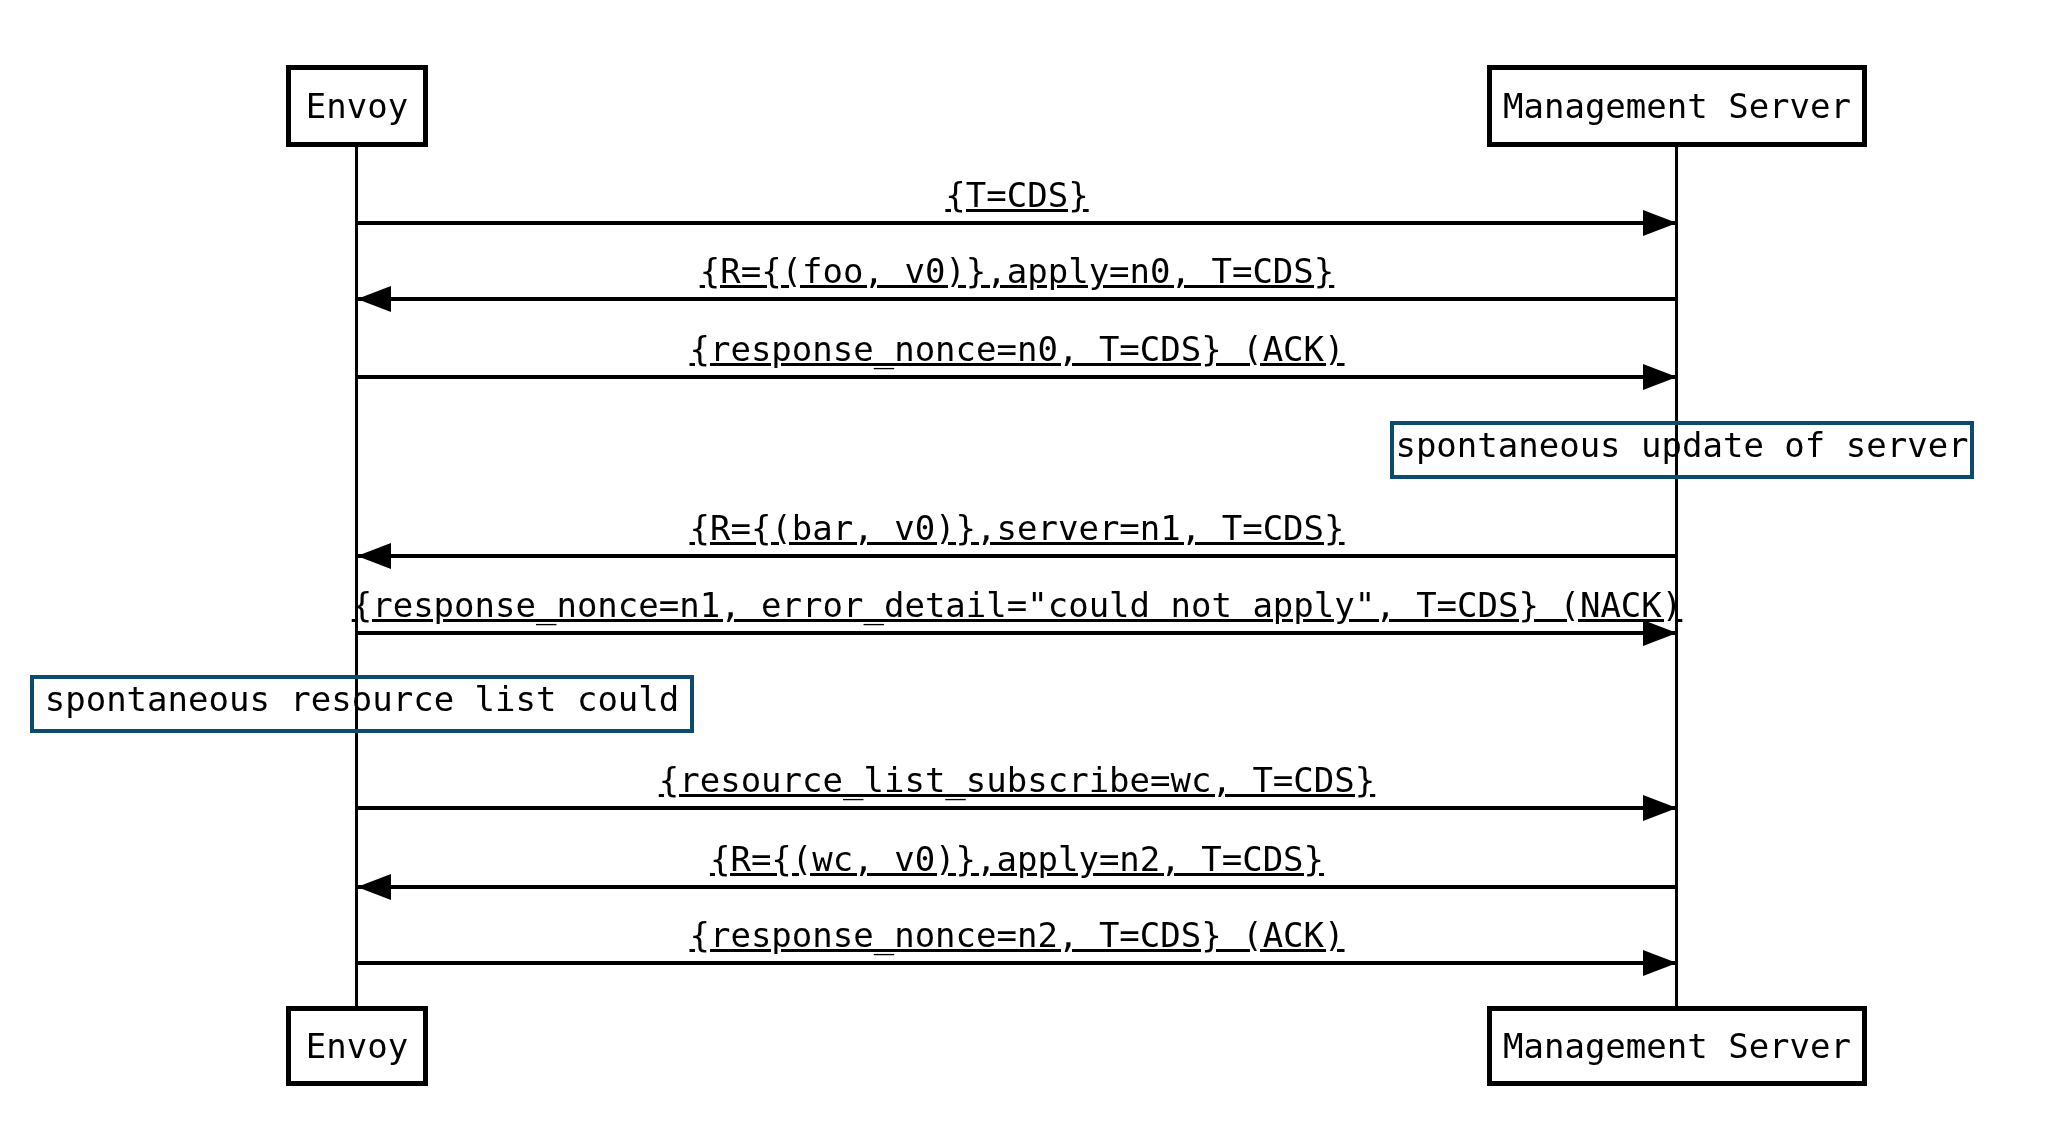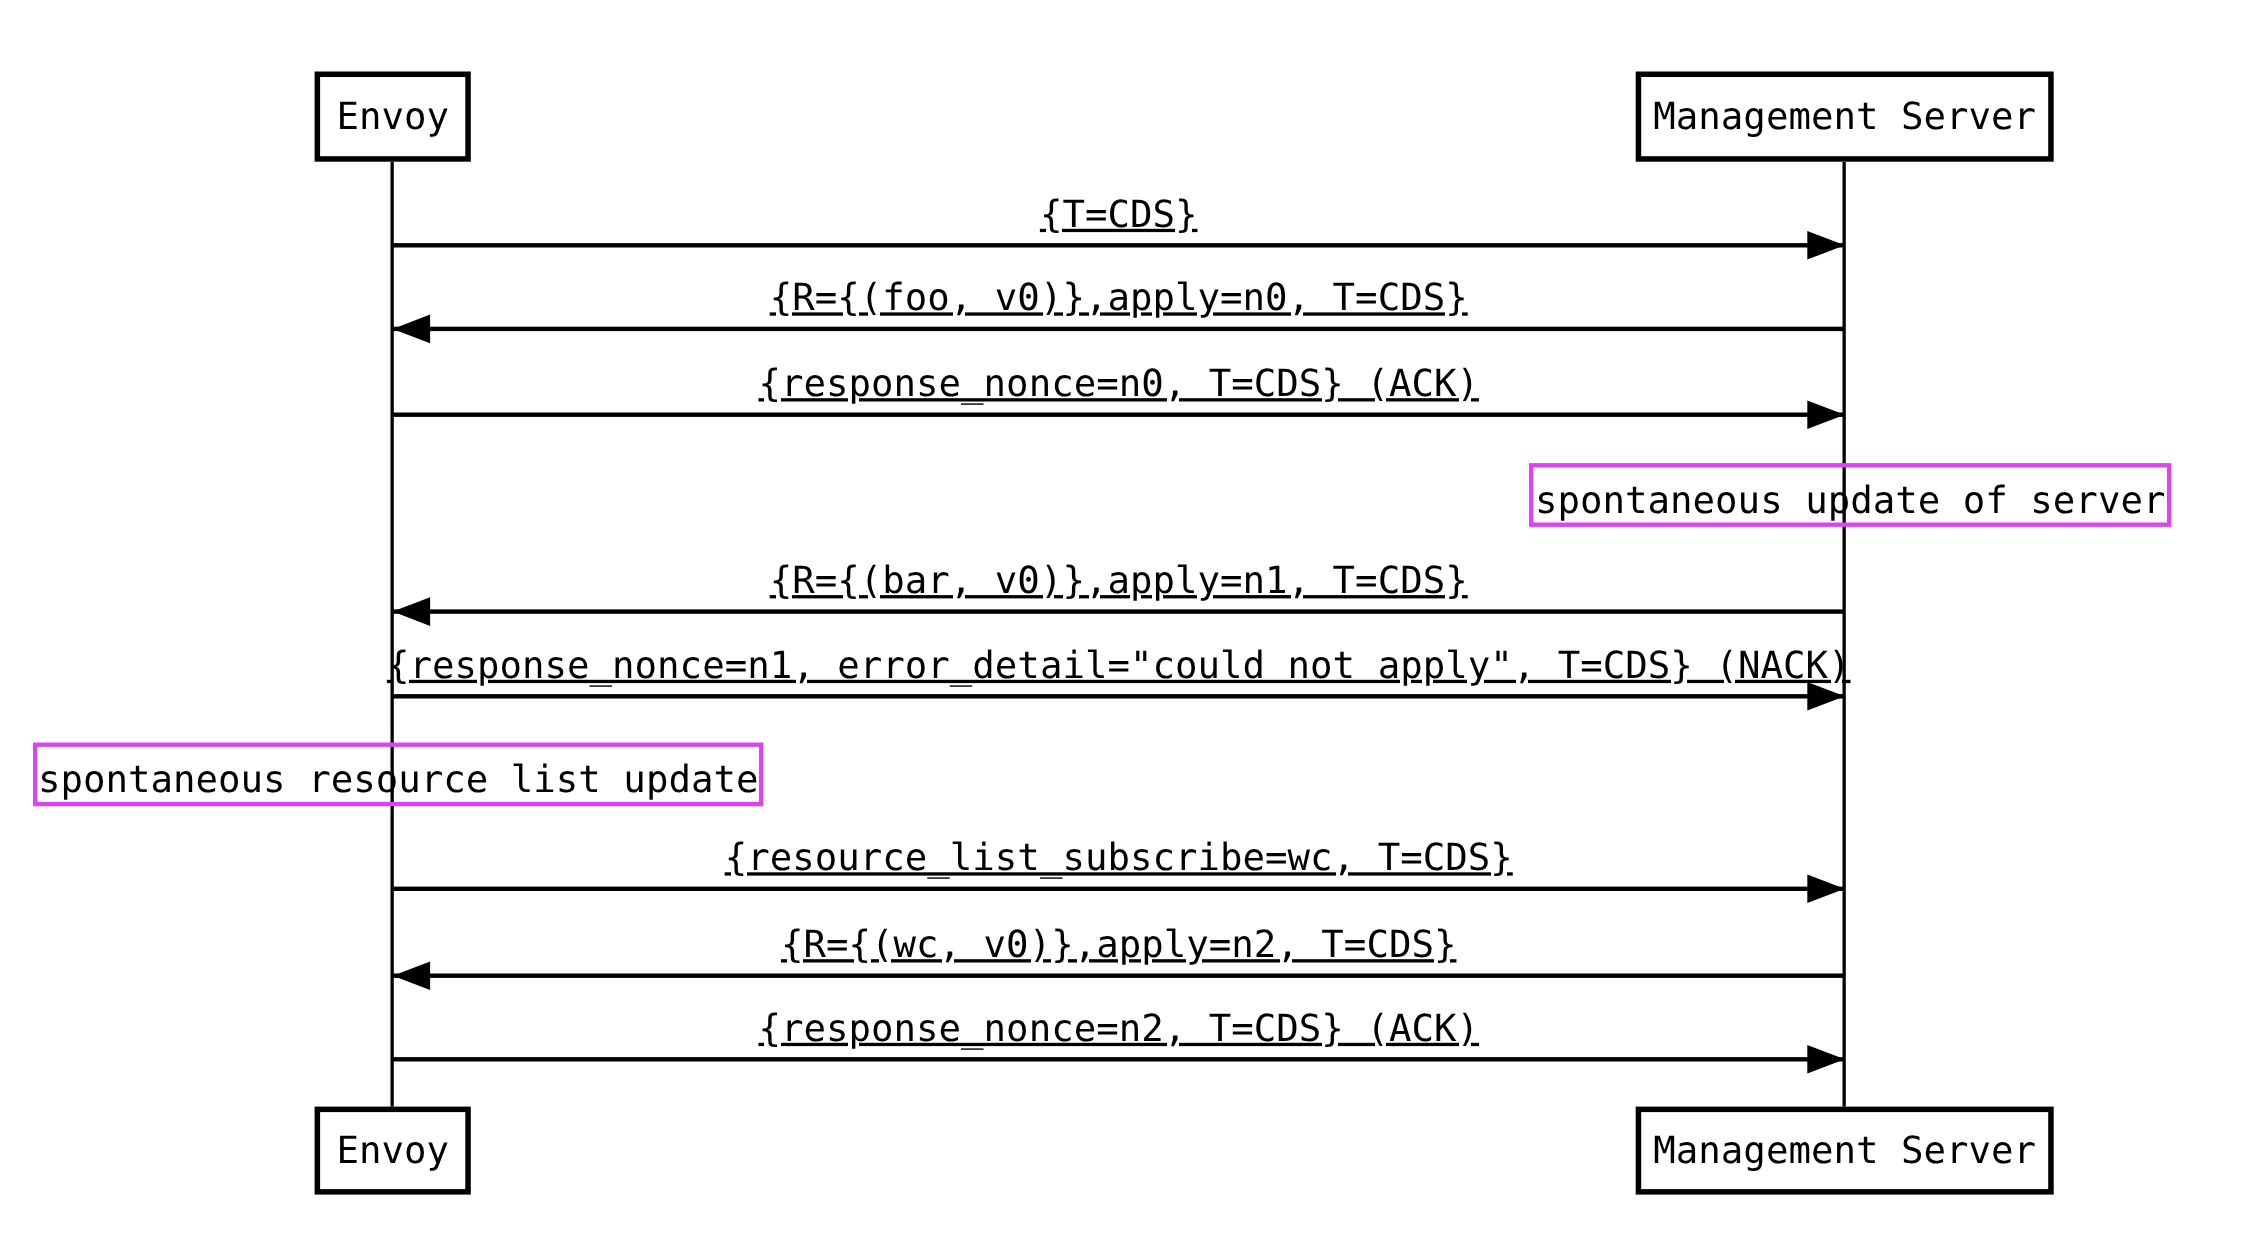--- a/index.html
+++ b/index.html
@@ -69,24 +69,24 @@
   }
   .arrowhead.left {
     left: 0;
     border-right: 34px solid #000000;
     border-top: 13px solid transparent;
     border-bottom: 13px solid transparent;
   }
   .note-box {
     position: absolute;
     box-sizing: border-box;
-    border: 4px solid #d946ef;
+    border: 4px solid #0c4a6e;
     background: transparent;
     display: flex;
-    align-items: flex-end;
+    align-items: flex-start;
     justify-content: center;
     font-size: 34px;
     white-space: nowrap;
     z-index: 2;
   }
 </style>
 </head>
 <body>
 
 <div id="canvas">
@@ -117,33 +117,33 @@
     <span class="msg-label">{response_nonce=n0, T=CDS} (ACK)</span>
     <span class="msg-line"></span>
     <span class="arrowhead right"></span>
   </div>
 
   <div class="note-box" style="left:1390px; top:421px; width:584px; height:58px;">
     <span>spontaneous update of server</span>
   </div>
 
   <div class="message" style="top:556px;">
-    <span class="msg-label">{R={(bar, v0)},apply=n1, T=CDS}</span>
+    <span class="msg-label">{R={(bar, v0)},server=n1, T=CDS}</span>
     <span class="msg-line"></span>
     <span class="arrowhead left"></span>
   </div>
 
   <div class="message" style="top:633px;">
     <span class="msg-label">{response_nonce=n1, error_detail="could not apply", T=CDS} (NACK)</span>
     <span class="msg-line"></span>
     <span class="arrowhead right"></span>
   </div>
 
   <div class="note-box" style="left:30px; top:675px; width:664px; height:58px;">
-    <span>spontaneous resource list update</span>
+    <span>spontaneous resource list could</span>
   </div>
 
   <div class="message" style="top:808px;">
     <span class="msg-label">{resource_list_subscribe=wc, T=CDS}</span>
     <span class="msg-line"></span>
     <span class="arrowhead right"></span>
   </div>
 
   <div class="message" style="top:887px;">
     <span class="msg-label">{R={(wc, v0)},apply=n2, T=CDS}</span>

